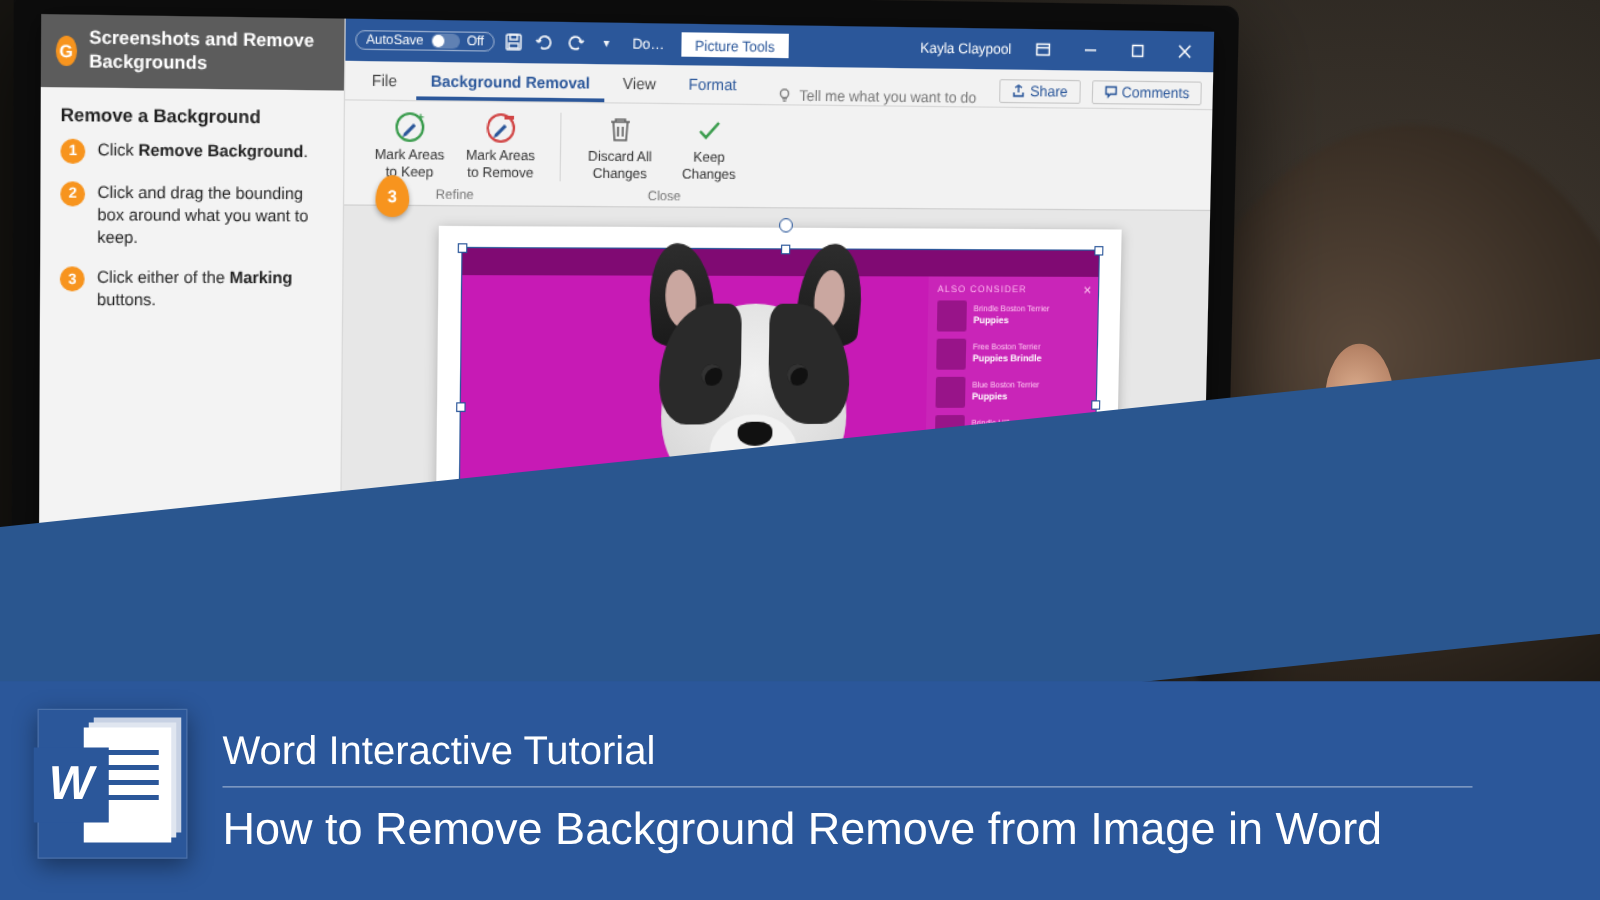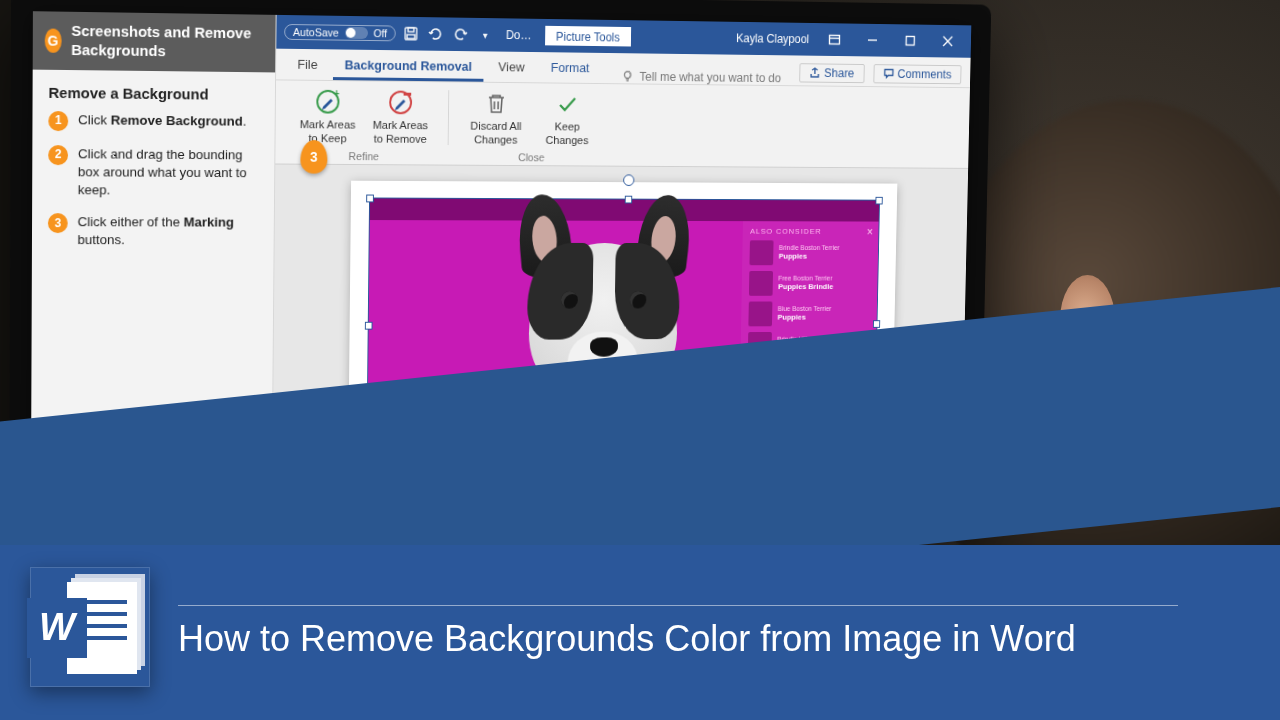--- a/index.html
+++ b/index.html
@@ -577,16 +577,17 @@
 </div>
 
 <div class="diag-stripe"></div>
 
 <div class="caption-bar">
   <div class="word-logo">
     <div class="pages"></div>
     <div class="w-badge">W</div>
   </div>
   <div class="caption-text">
+    <div class="caption-line1">Word Interactive Tutorial</div>
     <div class="caption-divider"></div>
-    <div class="caption-line2">How to Remove Backgrounds Color from Image in Word</div>
+    <div class="caption-line2">How to Remove Background Remove from Image in Word</div>
   </div>
 </div>
 
 </body></html>

